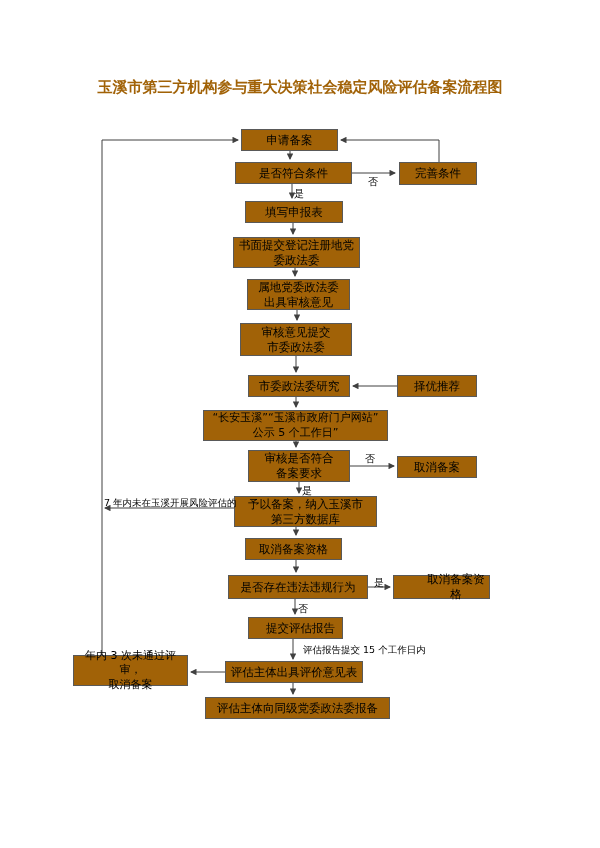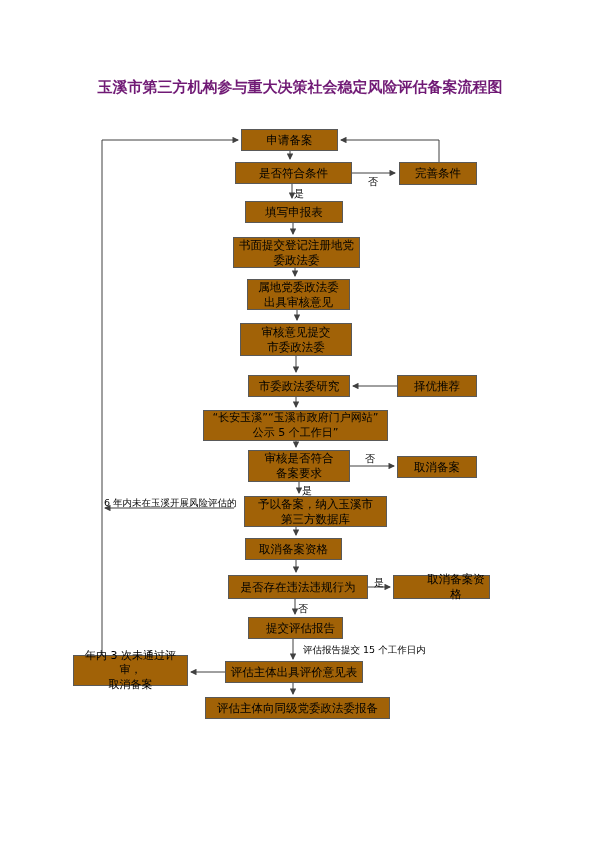--- a/index.html
+++ b/index.html
@@ -2,21 +2,21 @@
 <html><head>
 <meta charset="utf-8">
 <style>
   html,body { margin:0; padding:0; background:#ffffff; }
   .page {
     position:relative; width:600px; height:848px; background:#ffffff;
     font-family:"DejaVu Sans", sans-serif; overflow:hidden; margin:0 auto;
   }
   .title {
     position:absolute; left:0; right:0; top:78px; text-align:center;
-    font-weight:bold; font-size:15px; color:#701a75;
+    font-weight:bold; font-size:15px; color:#a16207;
   }
   .connectors { position:absolute; left:0; top:0; width:600px; height:848px; }
   .node {
     position:absolute; box-sizing:border-box; border:1px solid #595959;
     background:#a16207; display:flex; align-items:center; justify-content:center;
     text-align:center; font-size:11.5px; line-height:1.3; color:#000;
     white-space:pre-line; padding:1px 2px;
   }
   .edge-label { position:absolute; font-size:10px; color:#000; white-space:nowrap; }
   .annotation { position:absolute; font-size:9.5px; color:#000; white-space:nowrap; }
@@ -82,21 +82,21 @@
   <div class="node" style="left:397px; top:375px; width:80px; height:22px;">择优推荐</div>
 
   <div class="node" style="left:203px; top:410px; width:185px; height:31px; font-size:11px;">“长安玉溪”“玉溪市政府门户网站”
 公示 5 个工作日”</div>
 
   <div class="node" style="left:248px; top:450px; width:102px; height:32px;">审核是否符合
 备案要求</div>
 
   <div class="node" style="left:397px; top:456px; width:80px; height:22px;">取消备案</div>
 
-  <div class="node" style="left:244px; top:496px; width:143px; height:31px;">予以备案，纳入玉溪市
+  <div class="node" style="left:234px; top:496px; width:143px; height:31px;">予以备案，纳入玉溪市
 第三方数据库</div>
 
   <div class="node" style="left:245px; top:538px; width:97px; height:22px;">取消备案资格</div>
 
   <div class="node" style="left:228px; top:575px; width:140px; height:24px;">是否存在违法违规行为</div>
 
   <div class="node" style="left:393px; top:575px; width:97px; height:24px;padding-left:31px;">取消备案资格</div>
 
   <div class="node" style="left:248px; top:617px; width:95px; height:22px;padding-left:12px;">提交评估报告</div>
 
@@ -112,17 +112,17 @@
   <div class="edge-label" style="left:294px; top:187px;">是</div>
 
   <div class="edge-label" style="left:365px; top:452px;">否</div>
 
   <div class="edge-label" style="left:302px; top:484px;">是</div>
 
   <div class="edge-label" style="left:374px; top:576px;">是</div>
 
   <div class="edge-label" style="left:298px; top:602px;">否</div>
 
-  <div class="annotation" style="left:104px; top:497px;">6 年内未在玉溪开展风险评估的</div>
+  <div class="annotation" style="left:104px; top:497px;">7 年内未在玉溪开展风险评估的</div>
 
   <div class="annotation" style="left:303px; top:644px;">评估报告提交 15 个工作日内</div>
 
 </div>
 
 </body></html>

